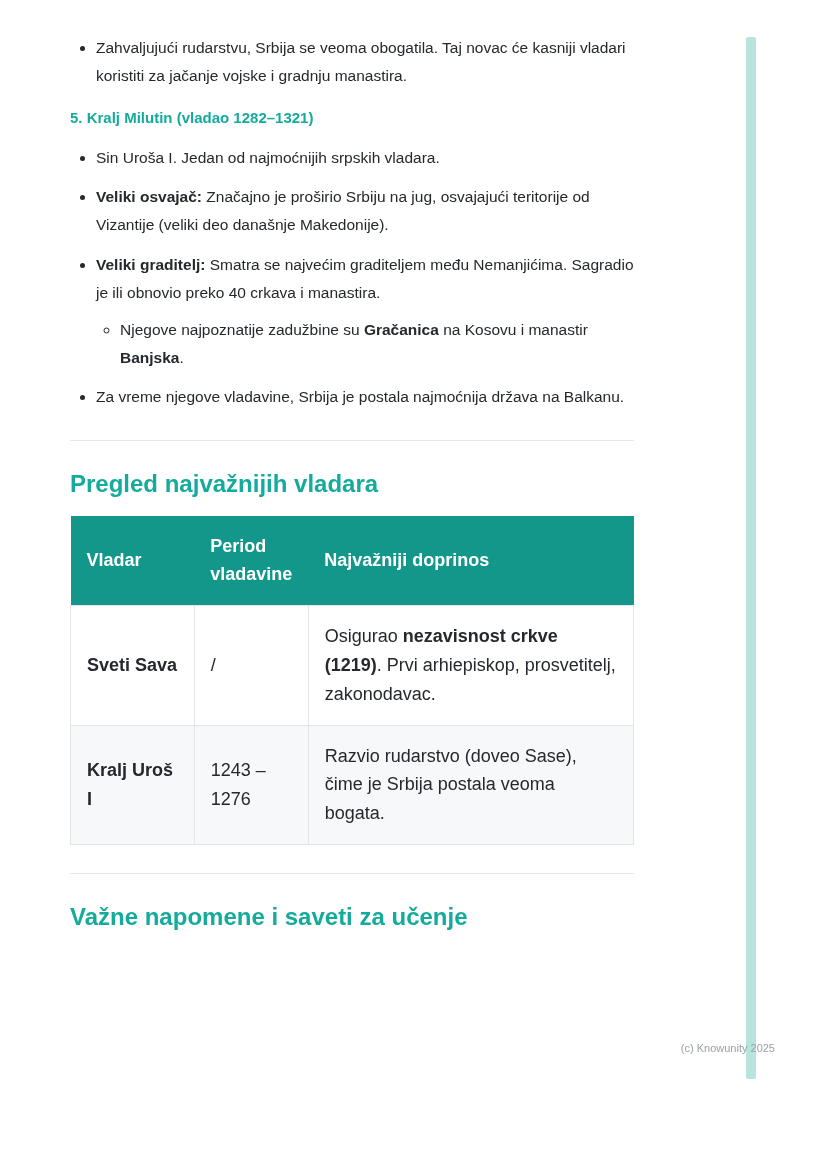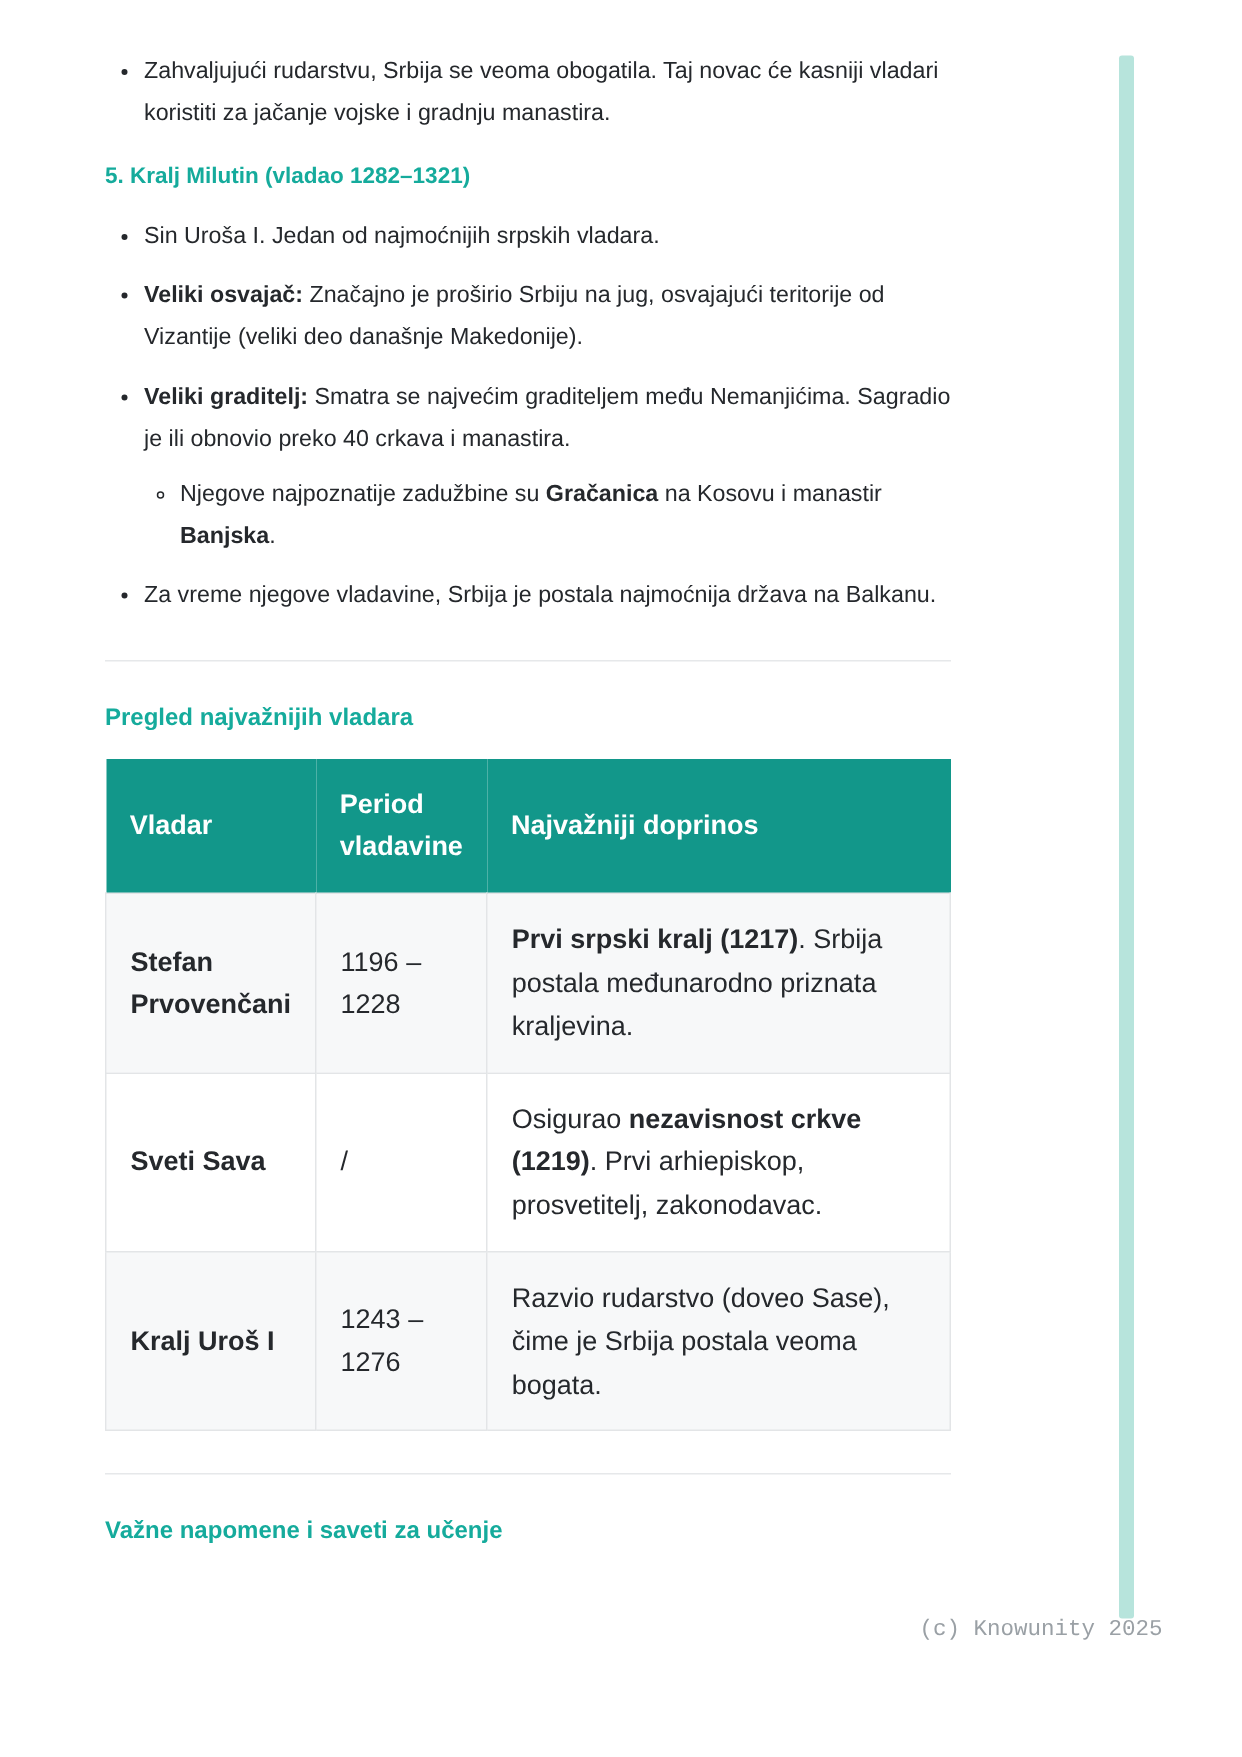--- a/index.html
+++ b/index.html
@@ -21,21 +21,21 @@
   .content{
     width:564px;margin-left:70px;padding-top:34px;
     font-size:15.5px;line-height:1.82;
   }
   ul{margin:0;padding-left:26px;}
   ul.list > li{margin:0 0 11px 0;}
   ul.sub{list-style:circle;padding-left:24px;margin-top:9px;}
   ul.sub > li{margin:0;}
   strong{font-weight:700;}
   h2{
-    color:var(--heading-teal);font-size:16px;font-weight:700;
+    color:var(--heading-teal);font-size:24px;font-weight:700;
     margin:27px 0 17px 0;line-height:1.25;
   }
   h3{
     color:var(--heading-teal);font-size:15px;font-weight:700;
     margin:18px 0 16px 0;line-height:1.3;
   }
   p.lead{margin:0 0 21px 0;}
   hr.divider{border:none;border-top:1px solid #e6e8ea;margin:28px 0;}
   table.rulers{
     width:100%;border-collapse:collapse;margin-top:2px;
@@ -49,22 +49,22 @@
     border:1px solid var(--border);padding:16px;vertical-align:middle;
     background:#ffffff;
   }
   table.rulers tr.alt td{background:var(--row-alt-bg);}
   td.c-name{font-weight:700;}
   .accent-bar{
     position:absolute;top:37px;right:72px;width:10px;height:1042px;
     background:var(--accent-bar);border-radius:2px;
   }
   .watermark{
-    position:absolute;top:1078px;right:53px;
-    font-size:15px;color:var(--watermark);font-family:Liberation Mono, monospace;
+    position:absolute;top:1042px;right:53px;
+    font-size:11px;color:var(--watermark);
   }
 </style>
 </head>
 <body>
 
 <div class="page">
 
   <div class="accent-bar"></div>
 
   <div class="content">
@@ -109,27 +109,20 @@
         <col style="width:332px">
       </colgroup>
       <thead>
         <tr>
           <th>Vladar</th>
           <th>Period vladavine</th>
           <th>Najvažniji doprinos</th>
         </tr>
       </thead>
       <tbody>
-        <tr class="alt">
-          <td class="c-name">Stefan Prvovenčani</td>
-          <td>1196 – 1228</td>
-          <td>
-            <span></span><strong>Prvi srpski kralj (1217)</strong><span>. Srbija postala međunarodno priznata kraljevina.</span>
-          </td>
-        </tr>
         <tr>
           <td class="c-name">Sveti Sava</td>
           <td>/</td>
           <td>
             <span>Osigurao </span><strong>nezavisnost crkve (1219)</strong><span>. Prvi arhiepiskop, prosvetitelj, zakonodavac.</span>
           </td>
         </tr>
         <tr class="alt">
           <td class="c-name">Kralj Uroš I</td>
           <td>1243 – 1276</td>

